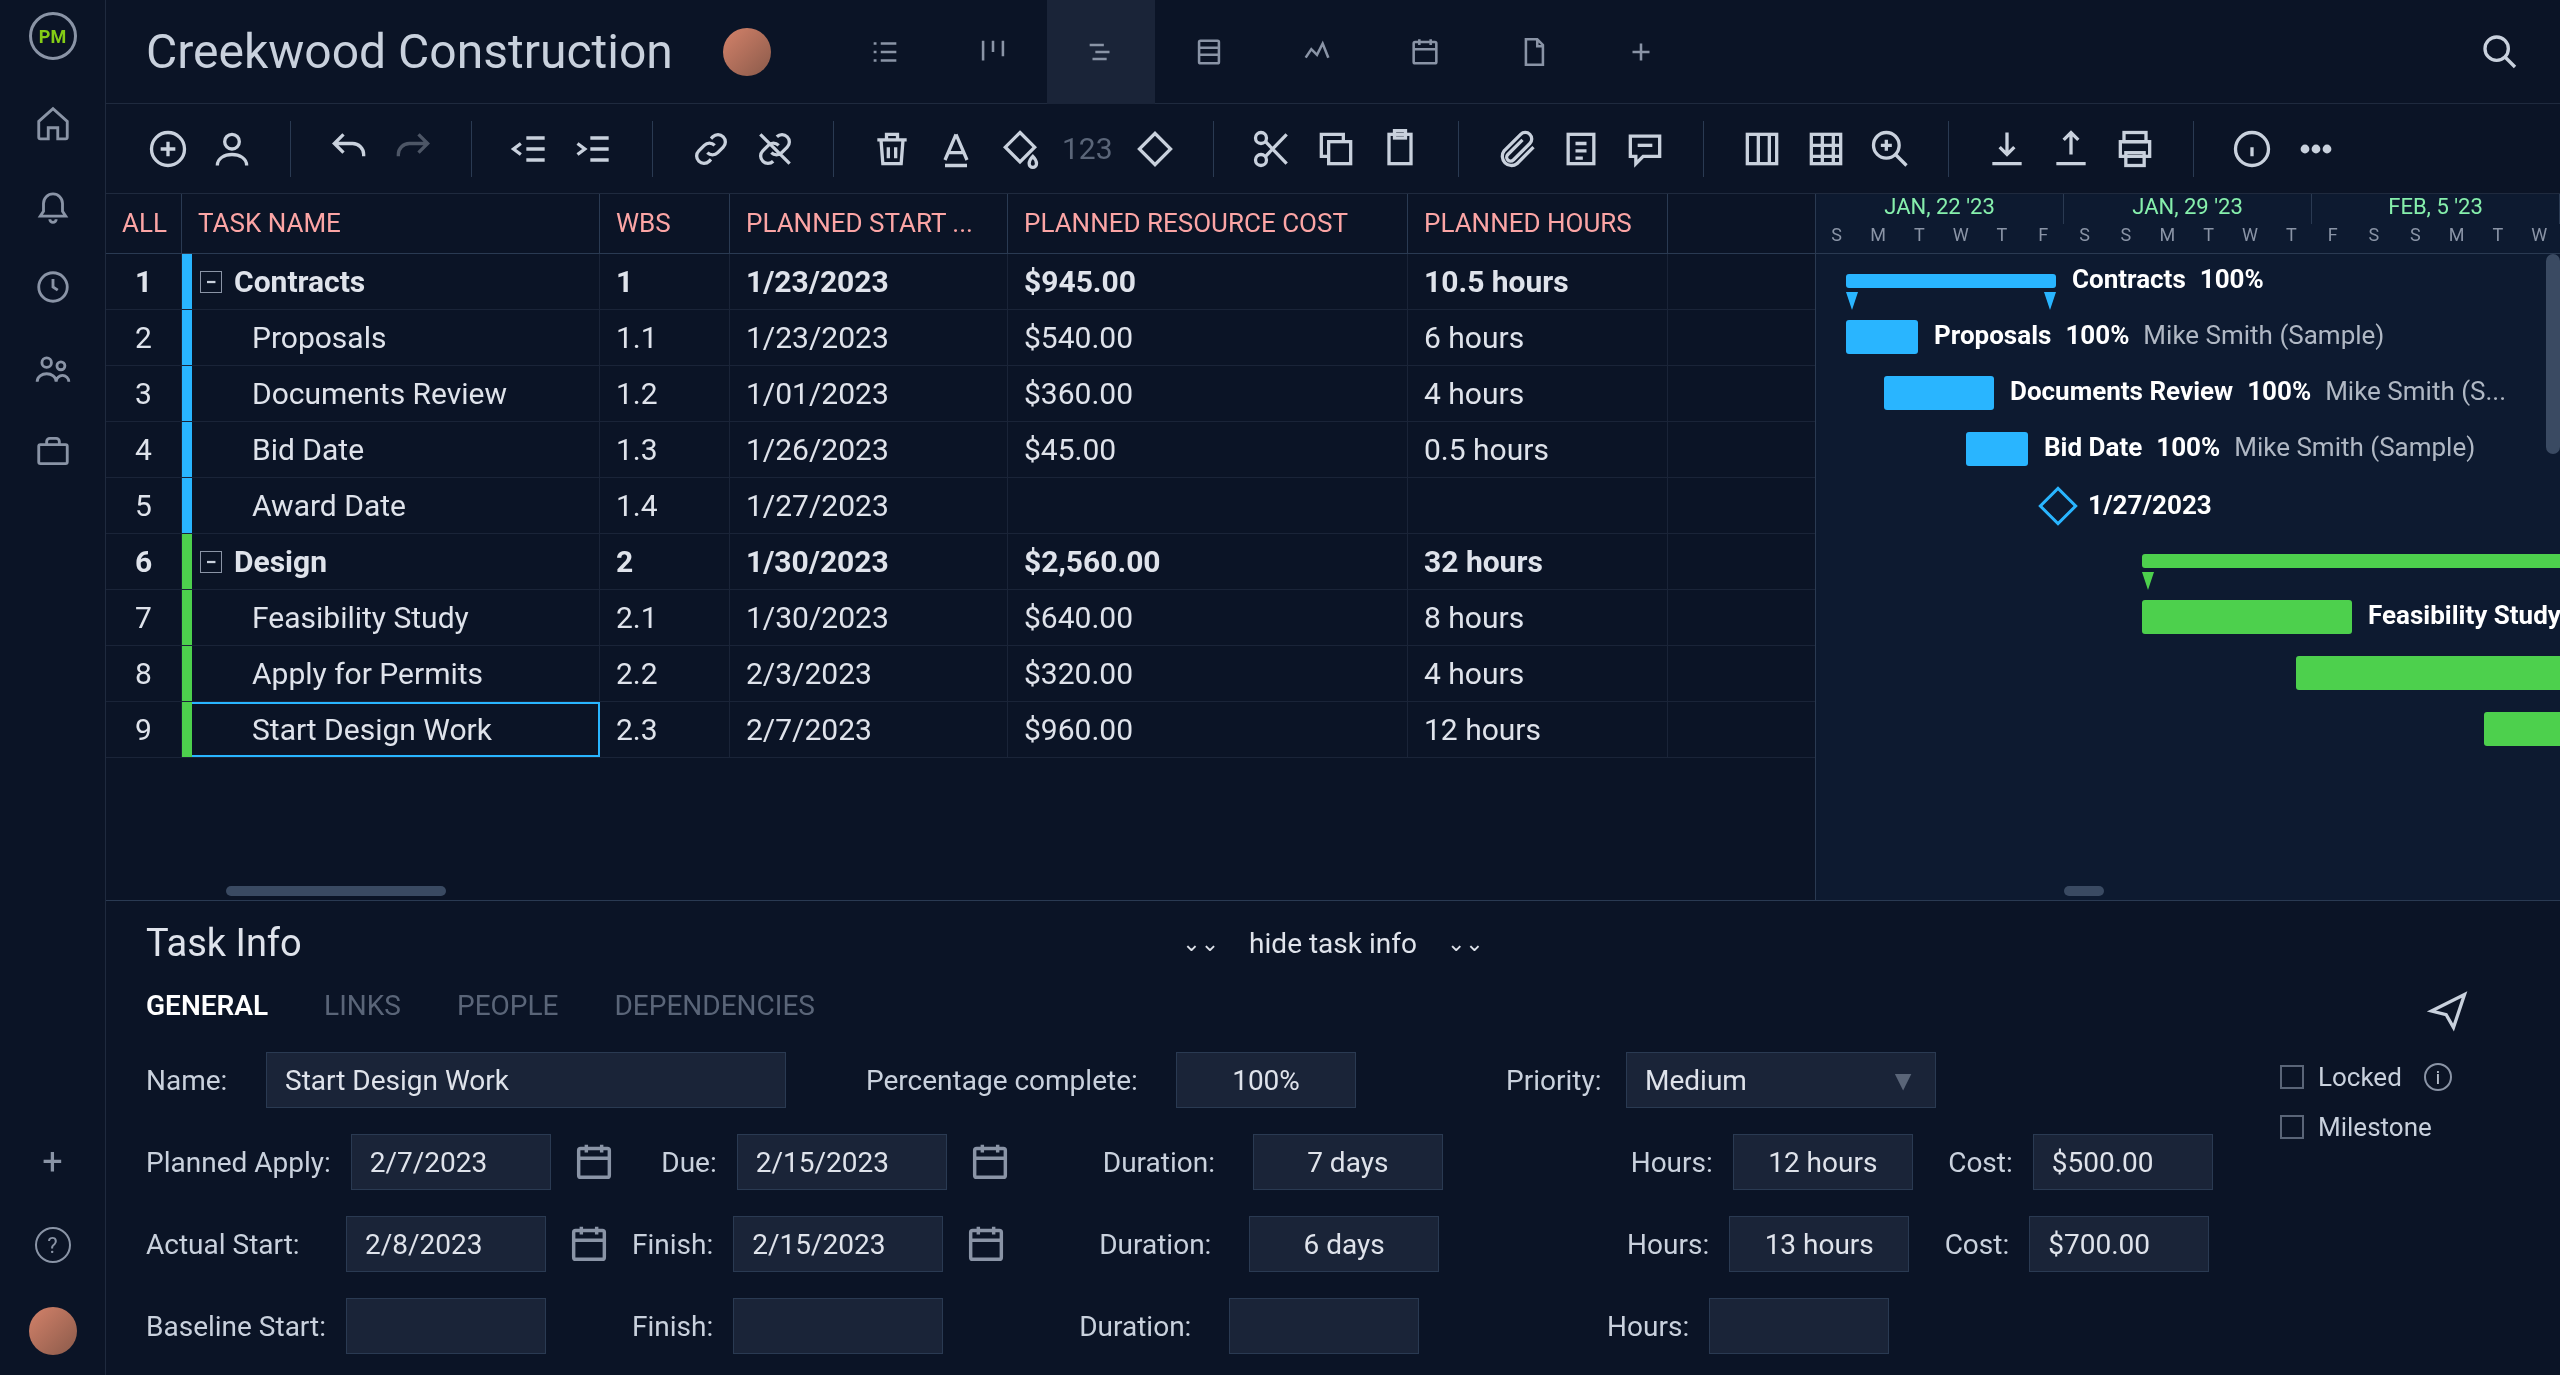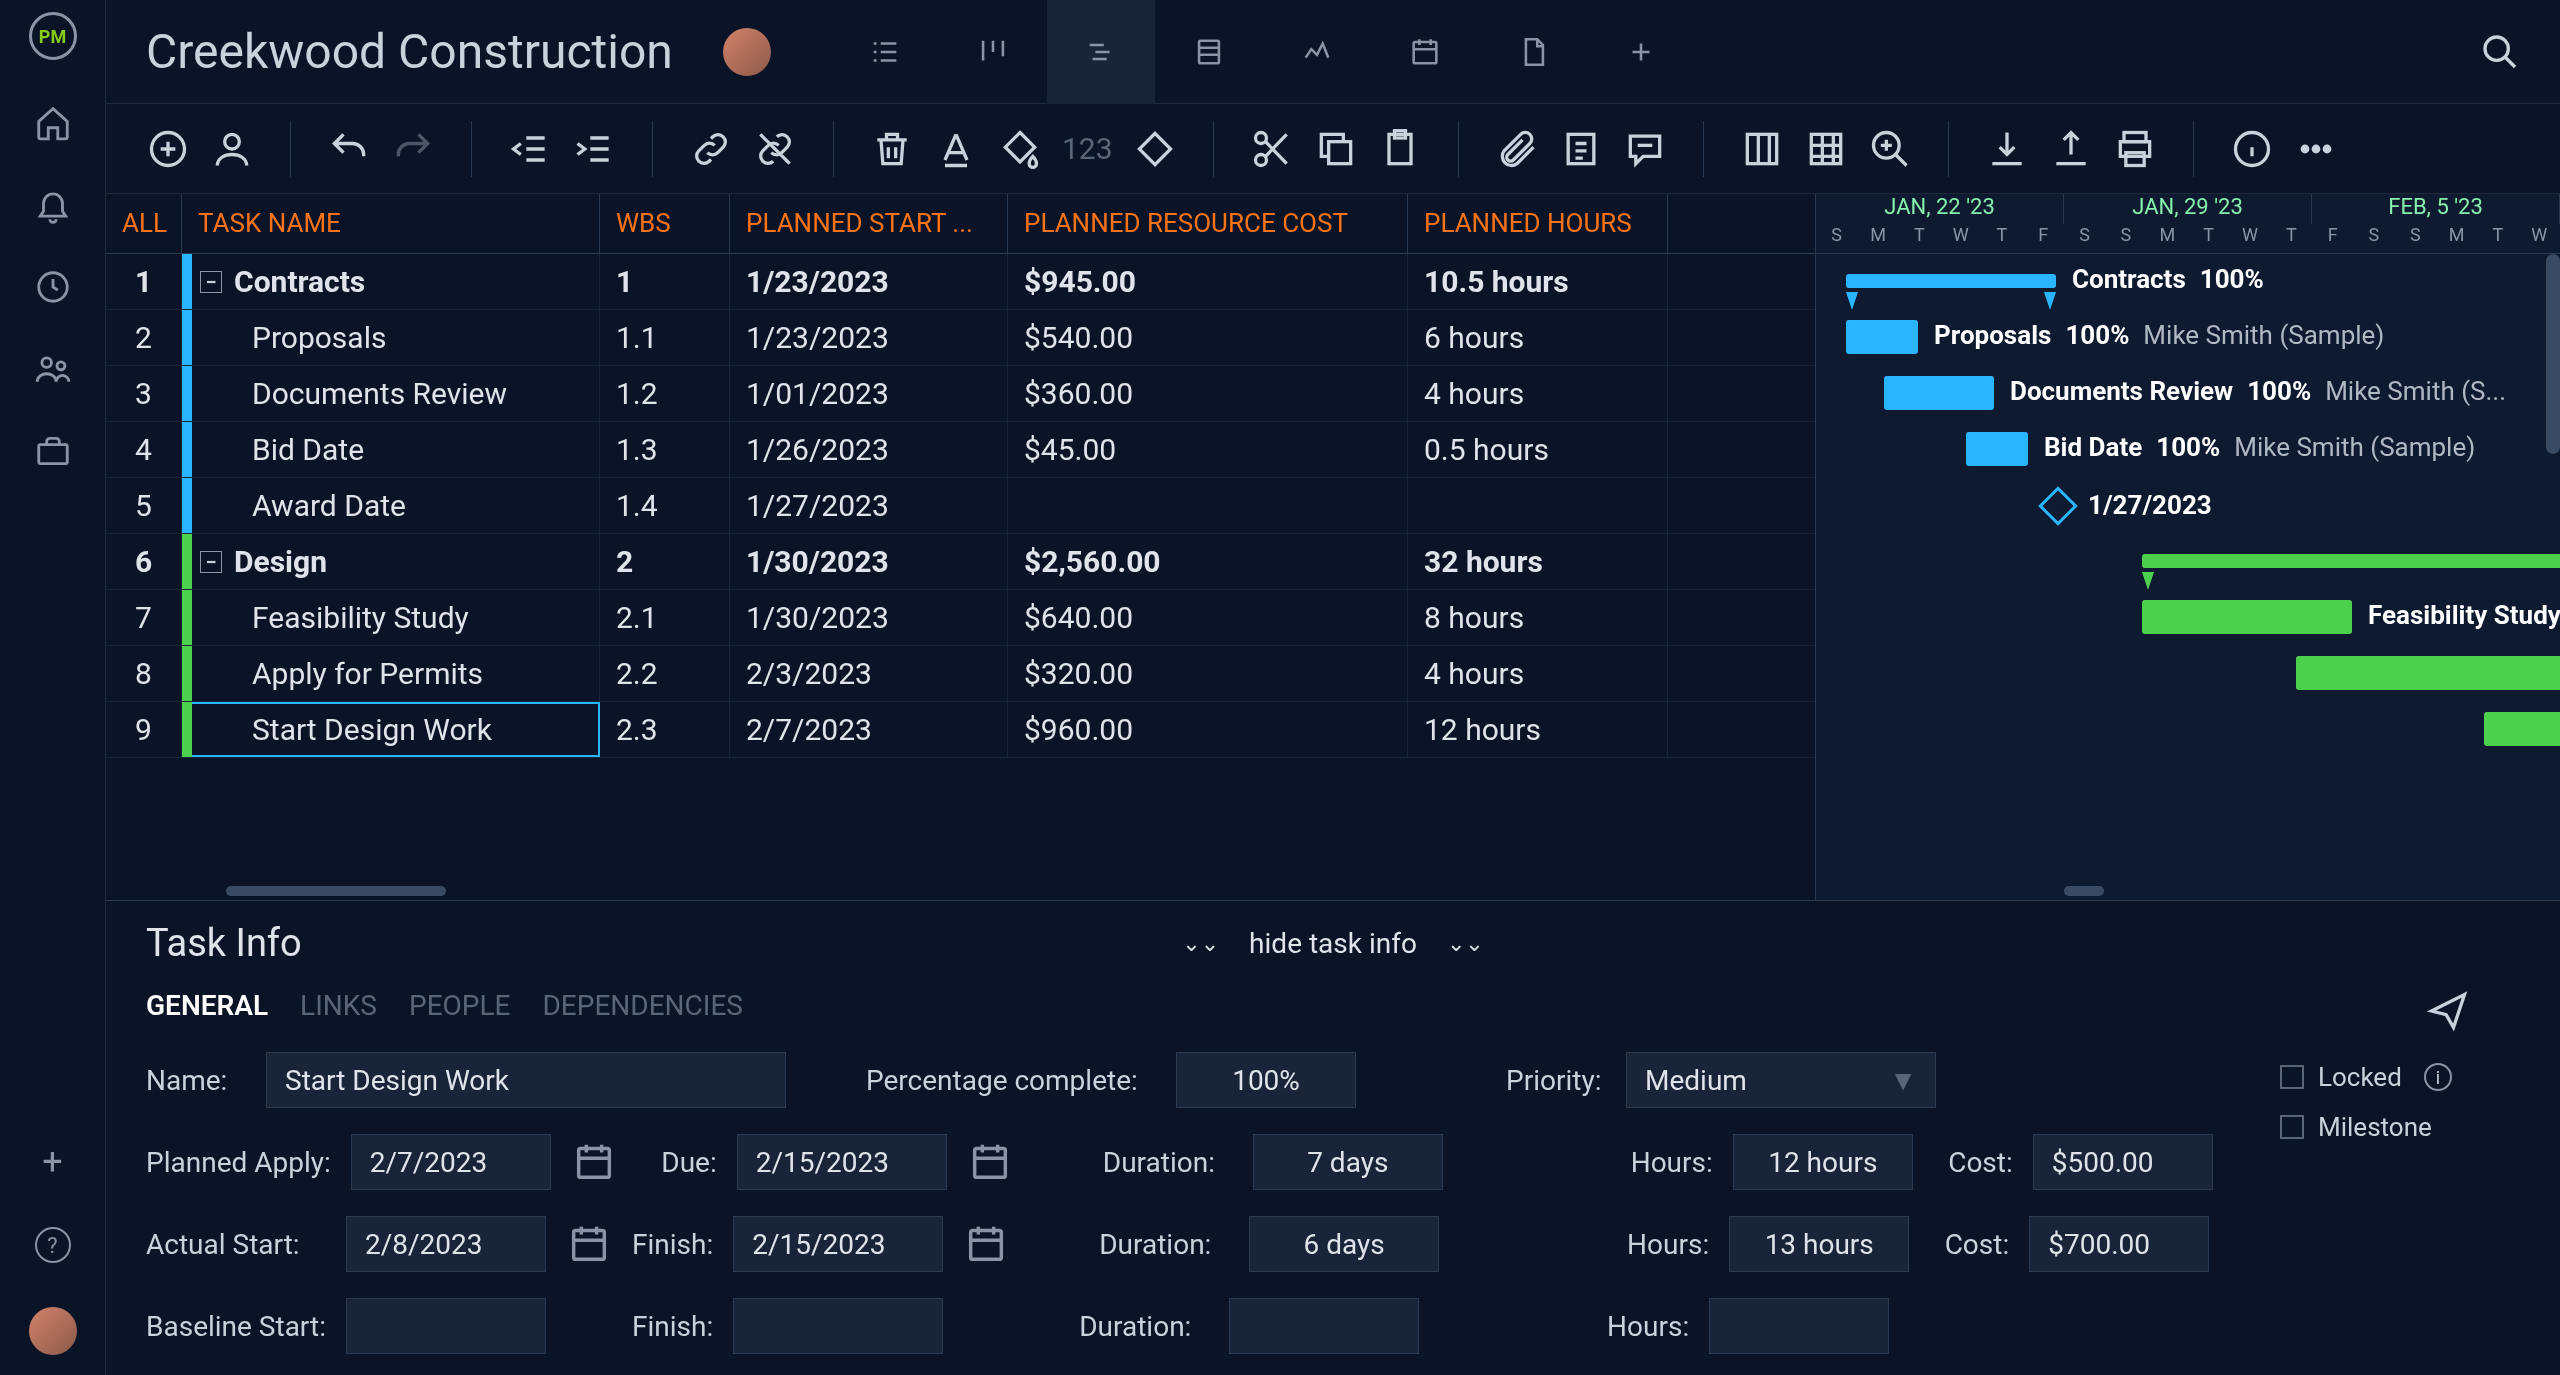--- a/index.html
+++ b/index.html
@@ -25,21 +25,21 @@
 .search-icon { width:40px; height:40px; color:#c9d1dd; cursor:pointer; }
 .search-icon svg { width:100%; height:100%; stroke:currentColor; fill:none; stroke-width:2; }
 .toolbar { height:90px; display:flex; align-items:center; padding:0 40px; gap:20px; border-bottom:1px solid #1f2a3e; }
 .tb-icon { width:44px; height:44px; color:#c9d1dd; cursor:pointer; display:flex; align-items:center; justify-content:center; }
 .tb-icon svg { width:100%; height:100%; stroke:currentColor; fill:none; stroke-width:1.8; }
 .tb-divider { width:1px; height:56px; background:#2a3a52; margin:0 16px; }
 .tb-text { color:#5a6578; font-size:30px; }
 .content { display:flex; flex:1; min-height:0; }
 .grid-pane { width:1710px; display:flex; flex-direction:column; border-right:1px solid #2a3a52; overflow:hidden; }
 .grid-header { display:flex; height:60px; border-bottom:1px solid #2a3a52; }
-.grid-header > div { padding:14px 16px; font-size:26px; color:#f97316; border-right:1px solid #2a3a52; overflow:hidden; white-space:nowrap; }
+.grid-header > div { padding:14px 16px; font-size:26px; color:#fca5a5; border-right:1px solid #2a3a52; overflow:hidden; white-space:nowrap; }
 .col-num { width:76px; text-align:center; }
 .col-name { width:418px; }
 .col-wbs { width:130px; }
 .col-start { width:278px; }
 .col-cost { width:400px; }
 .col-hours { width:260px; }
 .grid-body { flex:1; overflow:hidden; position:relative; }
 .grid-row { display:flex; height:56px; border-bottom:1px solid #1a2438; align-items:center; }
 .grid-row.summary { font-weight:700; }
 .grid-row.selected .cell-name { outline:2px solid #29b5ff; outline-offset:-2px; }
@@ -80,21 +80,21 @@
 .milestone-label { position:absolute; left:calc(100% + 28px); top:12px; font-size:26px; font-weight:700; color:#fff; white-space:nowrap; }
 .gantt-hscroll { position:absolute; bottom:0; left:0; right:0; height:18px; }
 .gantt-hscroll-thumb { position:absolute; left:248px; top:4px; height:10px; width:40px; background:#3a4a62; border-radius:5px; }
 .gantt-vscroll { position:absolute; right:0; top:60px; width:14px; height:200px; background:#3a4a62; border-radius:7px; }
 .task-info { height:475px; border-top:1px solid #2a3a52; padding:20px 40px; display:flex; flex-direction:column; }
 .ti-head { display:flex; align-items:center; gap:40px; margin-bottom:24px; }
 .ti-title { font-size:38px; font-weight:400; color:#dfe3eb; }
 .actually-ti-hide-wrapper{display:flex;align-items:center;gap:30px;position:absolute;left:50%;transform:translateX(-50%);}
 .ti-head{position:relative;}
 .chevs { font-size:22px; }
-.ti-tabs { display:flex; gap:32px; margin-bottom:30px; }
+.ti-tabs { display:flex; gap:56px; margin-bottom:30px; }
 .ti-tab { font-size:28px; color:#5a6578; cursor:pointer; }
 .ti-tab.active { color:#fff; font-weight:600; }
 .ti-body { display:flex; gap:60px; }
 .ti-form { flex:1; display:flex; flex-direction:column; gap:26px; }
 .ti-row { display:flex; align-items:center; gap:20px; }
 .ti-label { font-size:28px; color:#c9d1dd; min-width:180px; text-align:left; }
 .ti-label.narrow { min-width:100px; }
 .ti-input { background:#1a2438; border:1px solid #2a3a52; padding:10px 18px; font-size:28px; color:#dfe3eb; min-width:180px; height:56px; display:flex; align-items:center; }
 .ti-input.wide { width:520px; }
 .ti-cal-icon { width:46px; height:46px; color:#8a94a6; cursor:pointer; }

